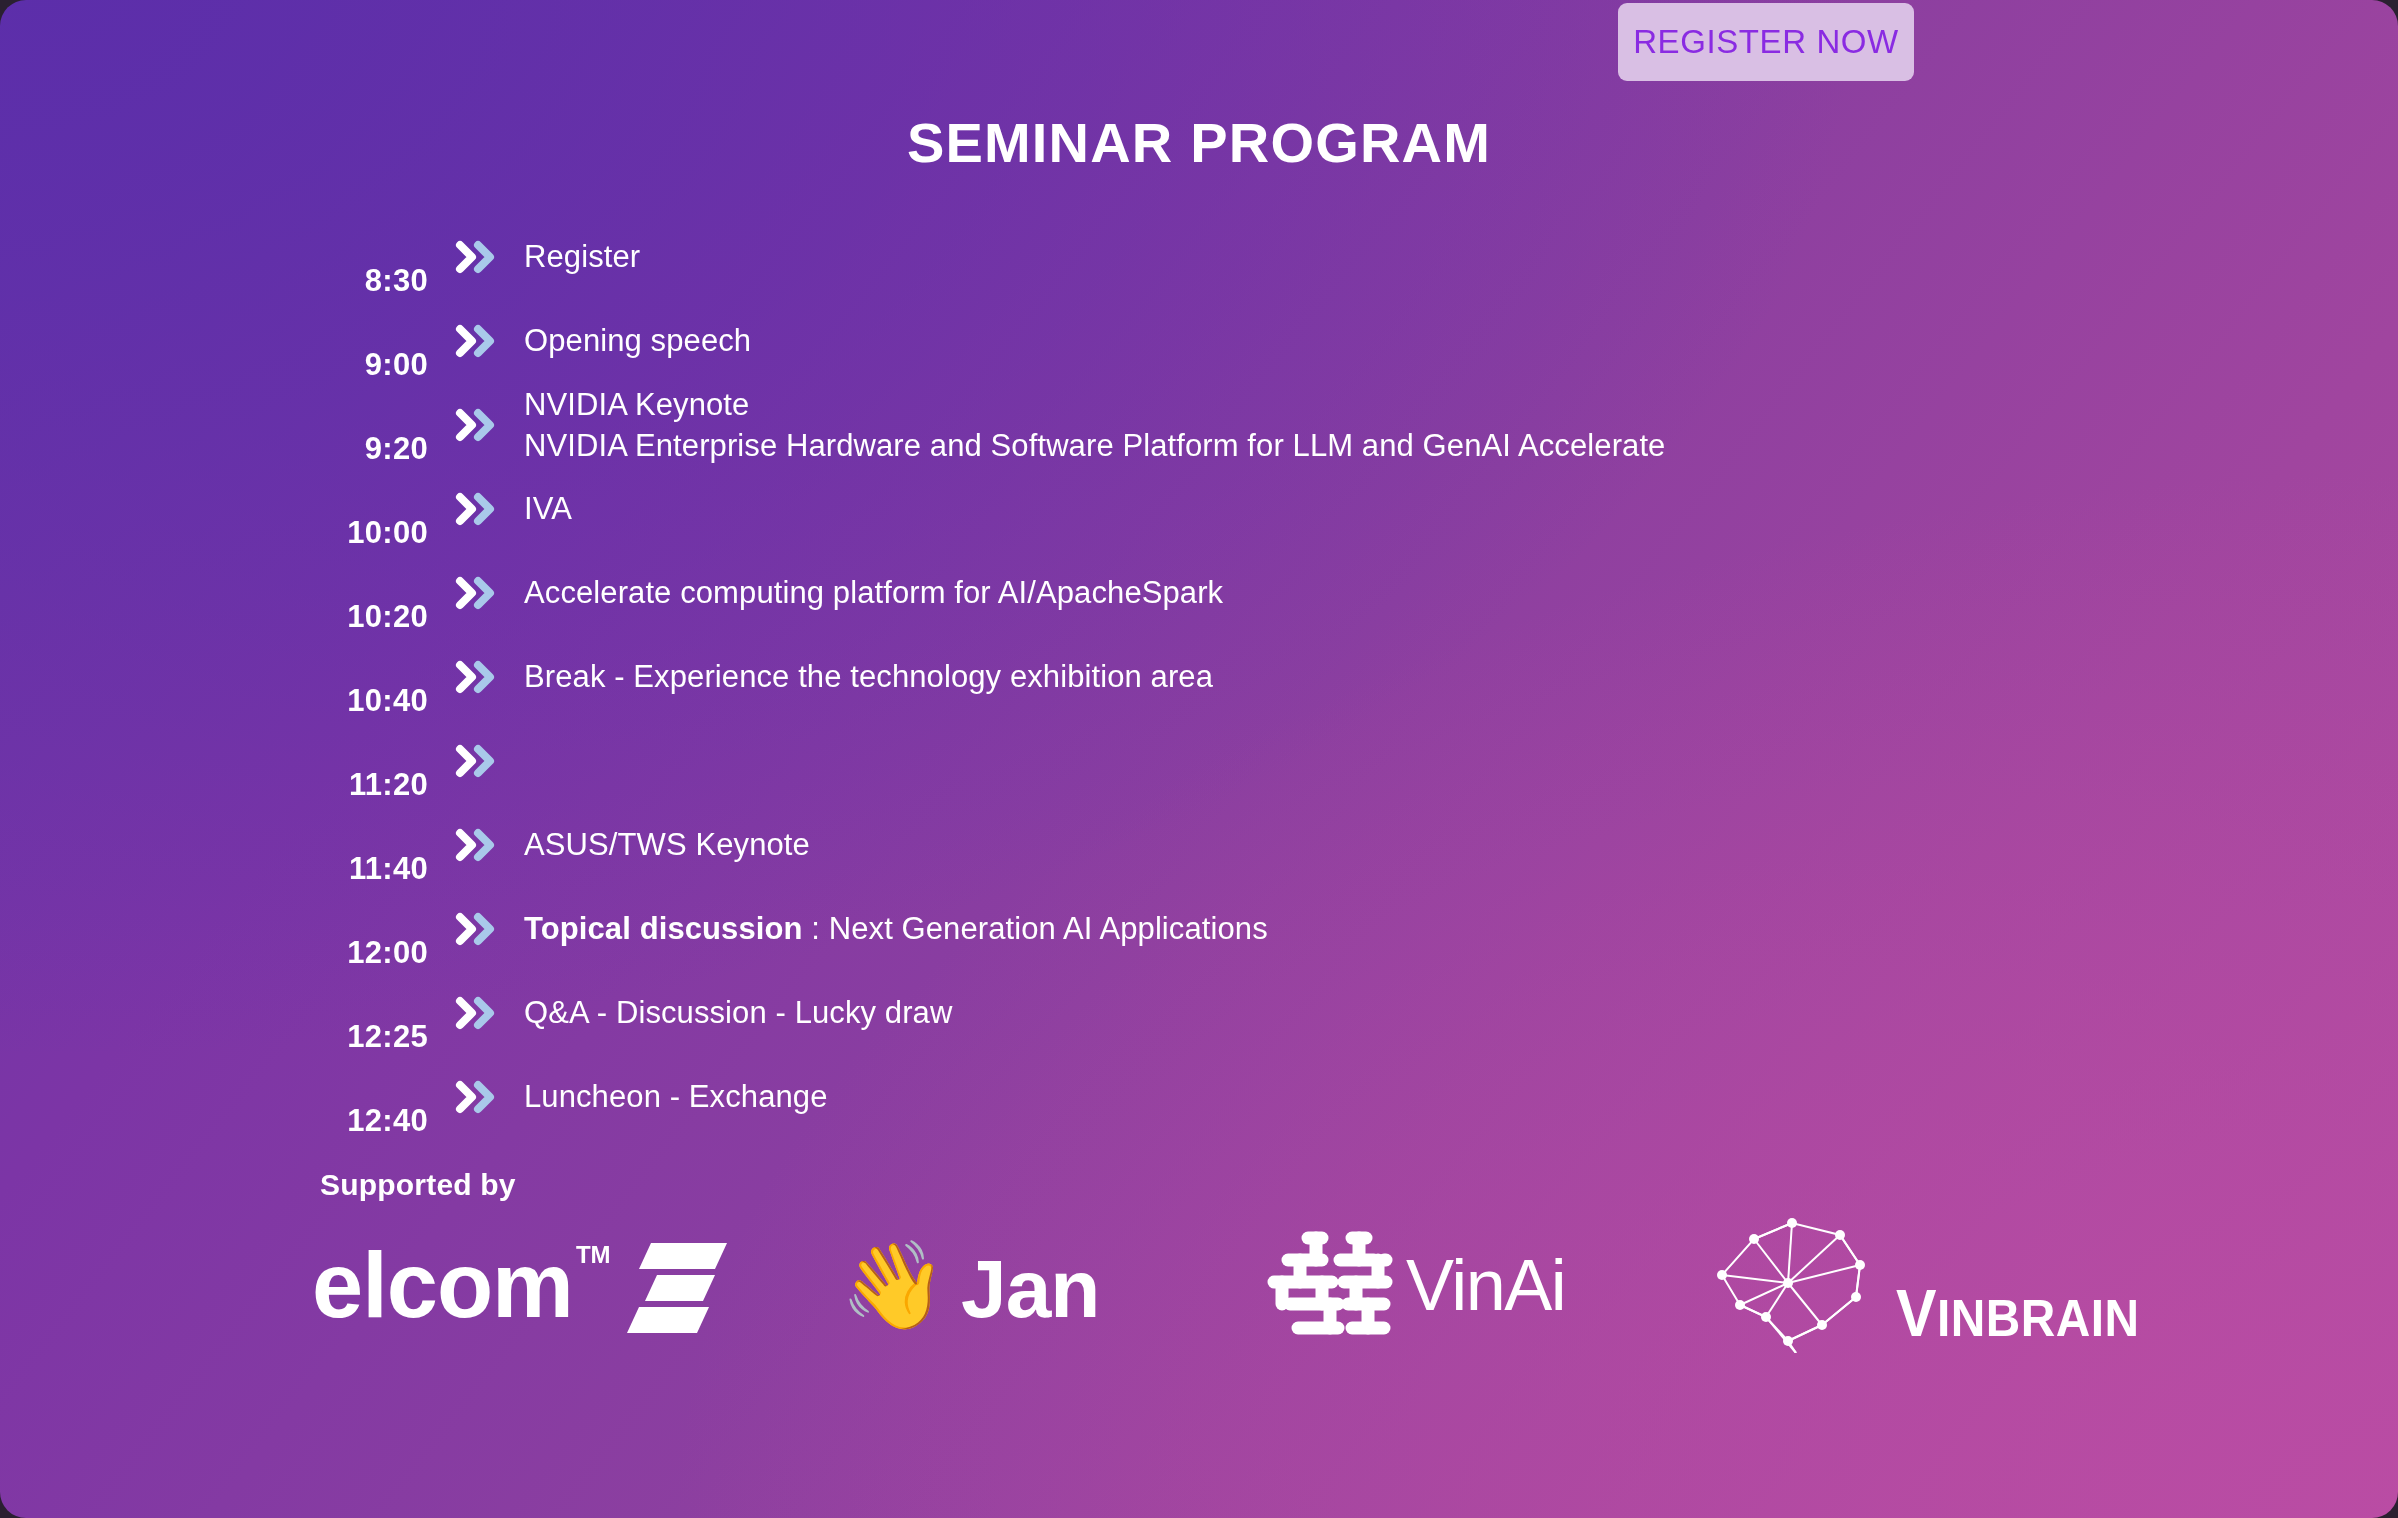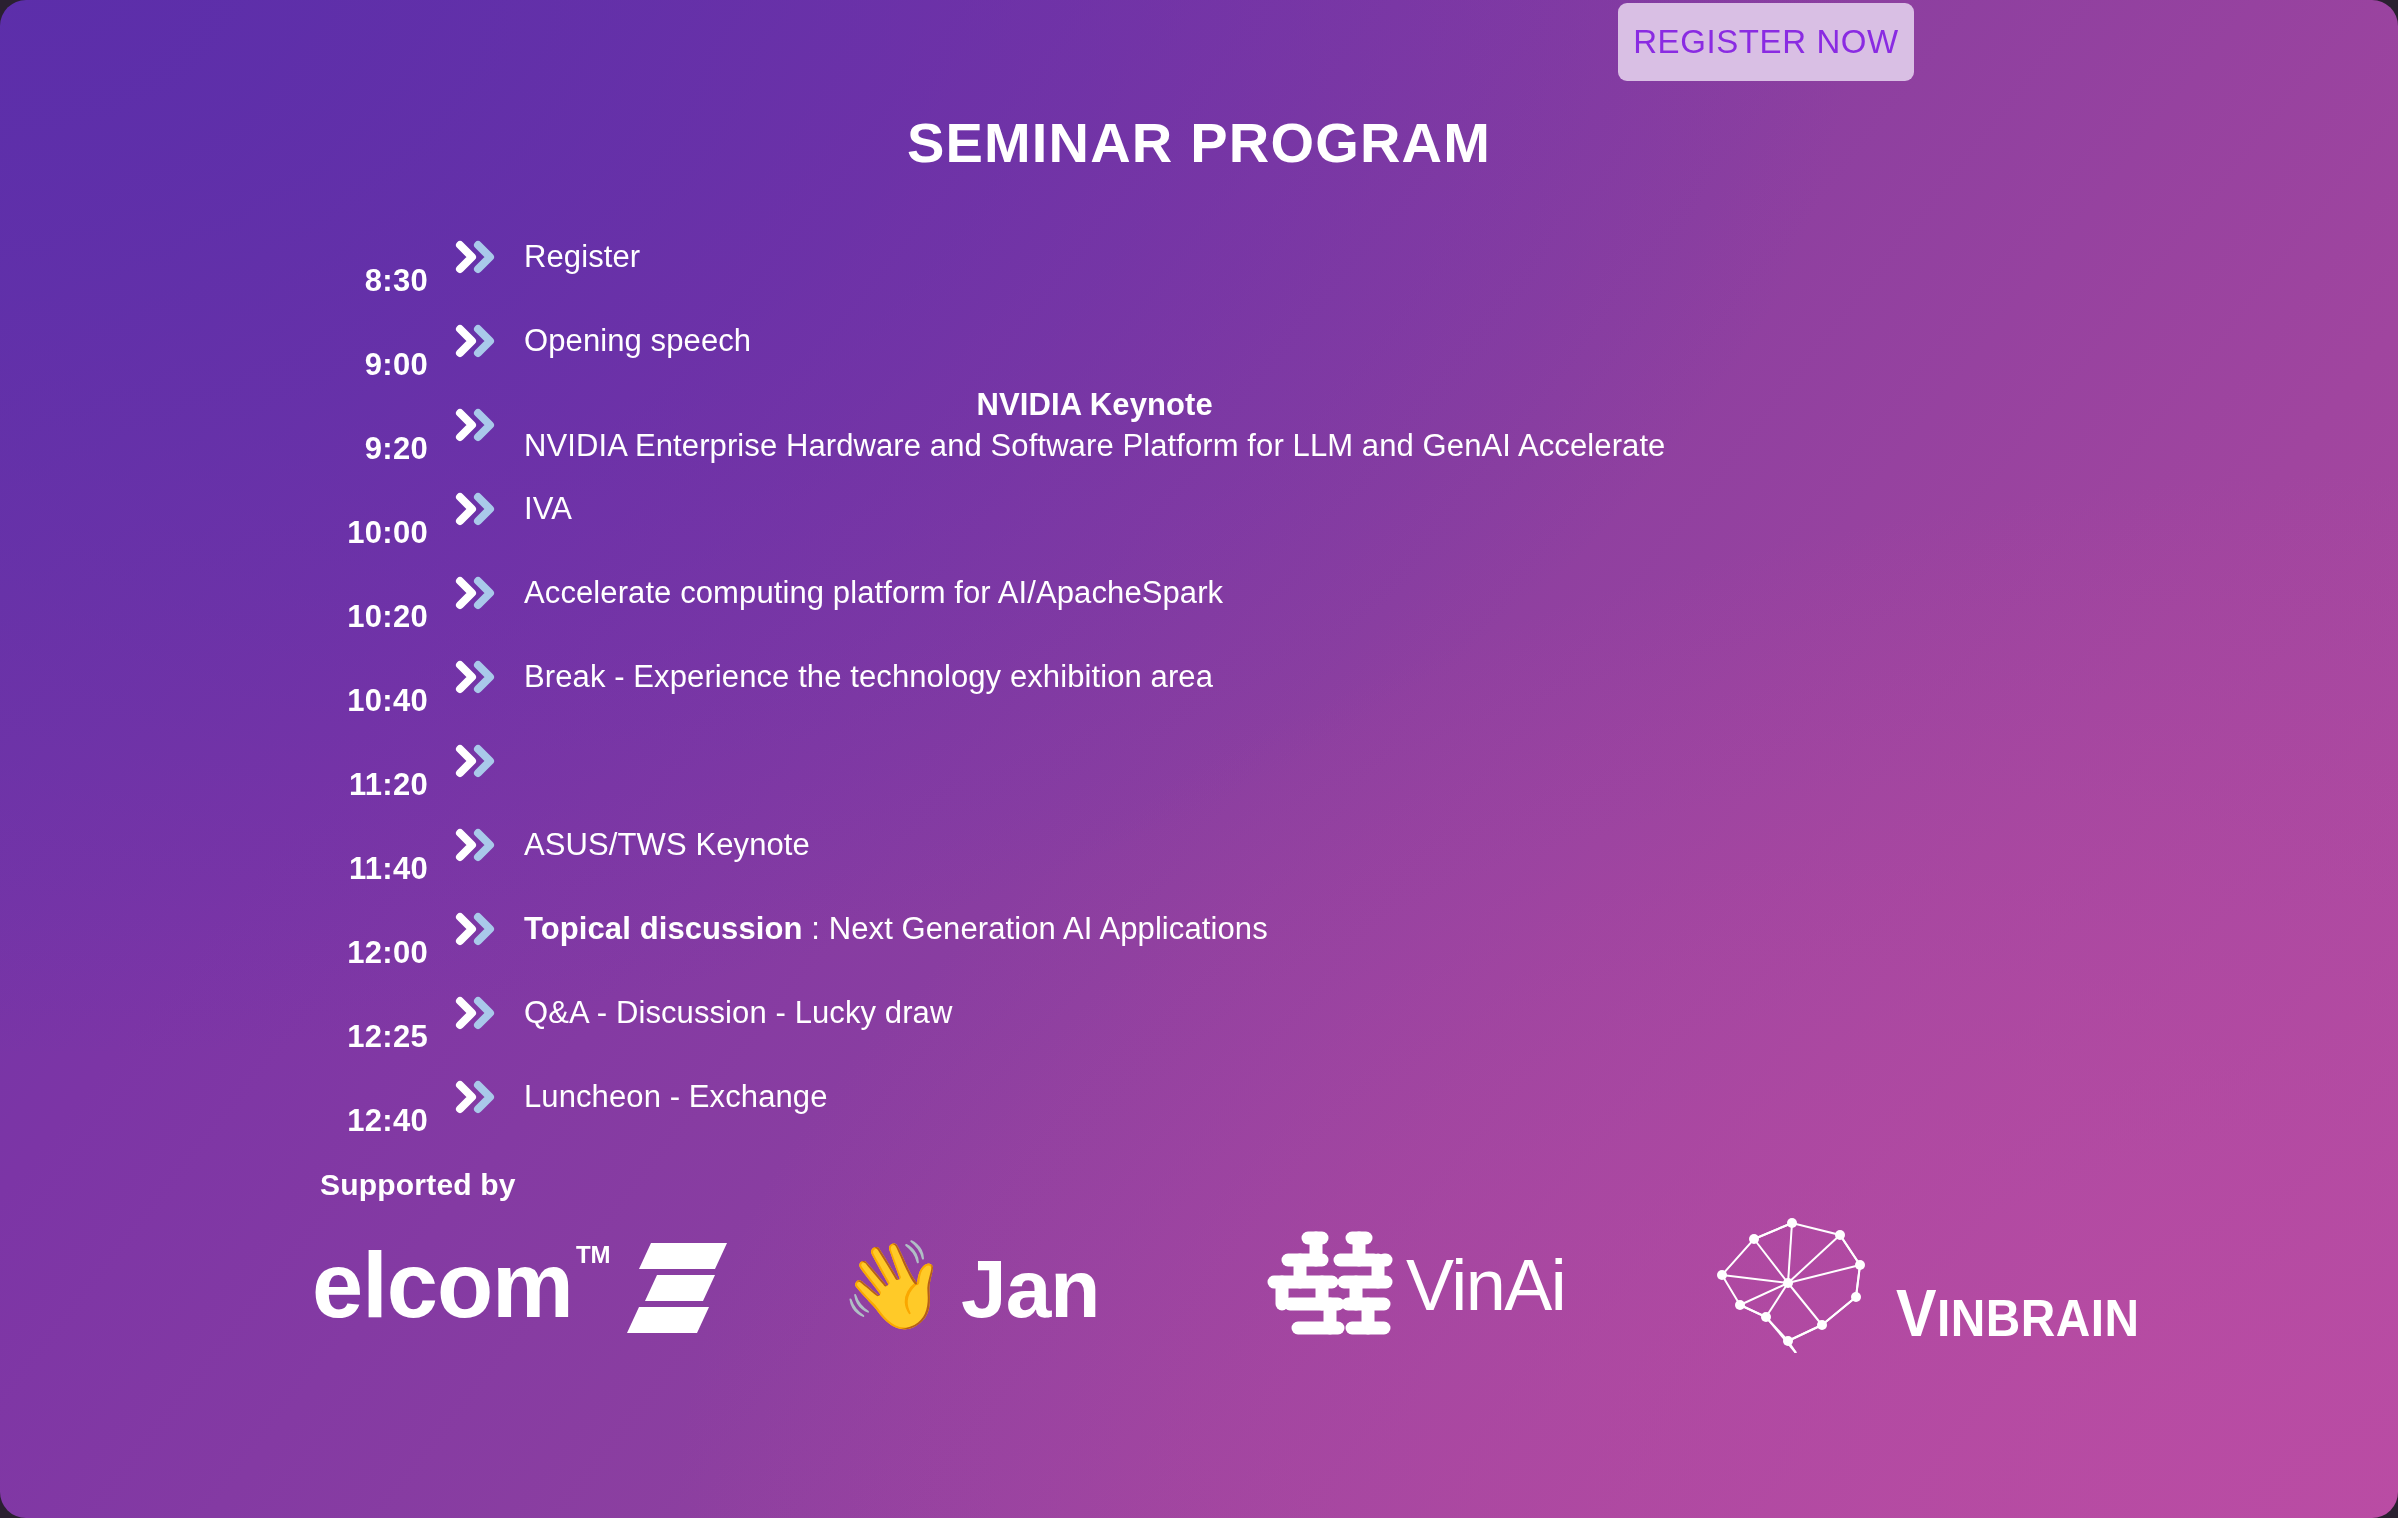--- a/index.html
+++ b/index.html
@@ -94,23 +94,22 @@
     color: #ffffff;
     font-size: 31px;
     font-weight: 400;
     letter-spacing: 0.1px;
     line-height: 1.33;
   }
   .row-text .lead {
     font-weight: bold;
   }
   .row-text .title-line {
-    font-weight: bold;
+    font-weight: normal;
     display: block;
-    text-align: center;
   }
   .row-text .sub-line {
     font-weight: 400;
     display: block;
   }
 
   
   #supported-label {
     position: absolute;
     left: 320px;

